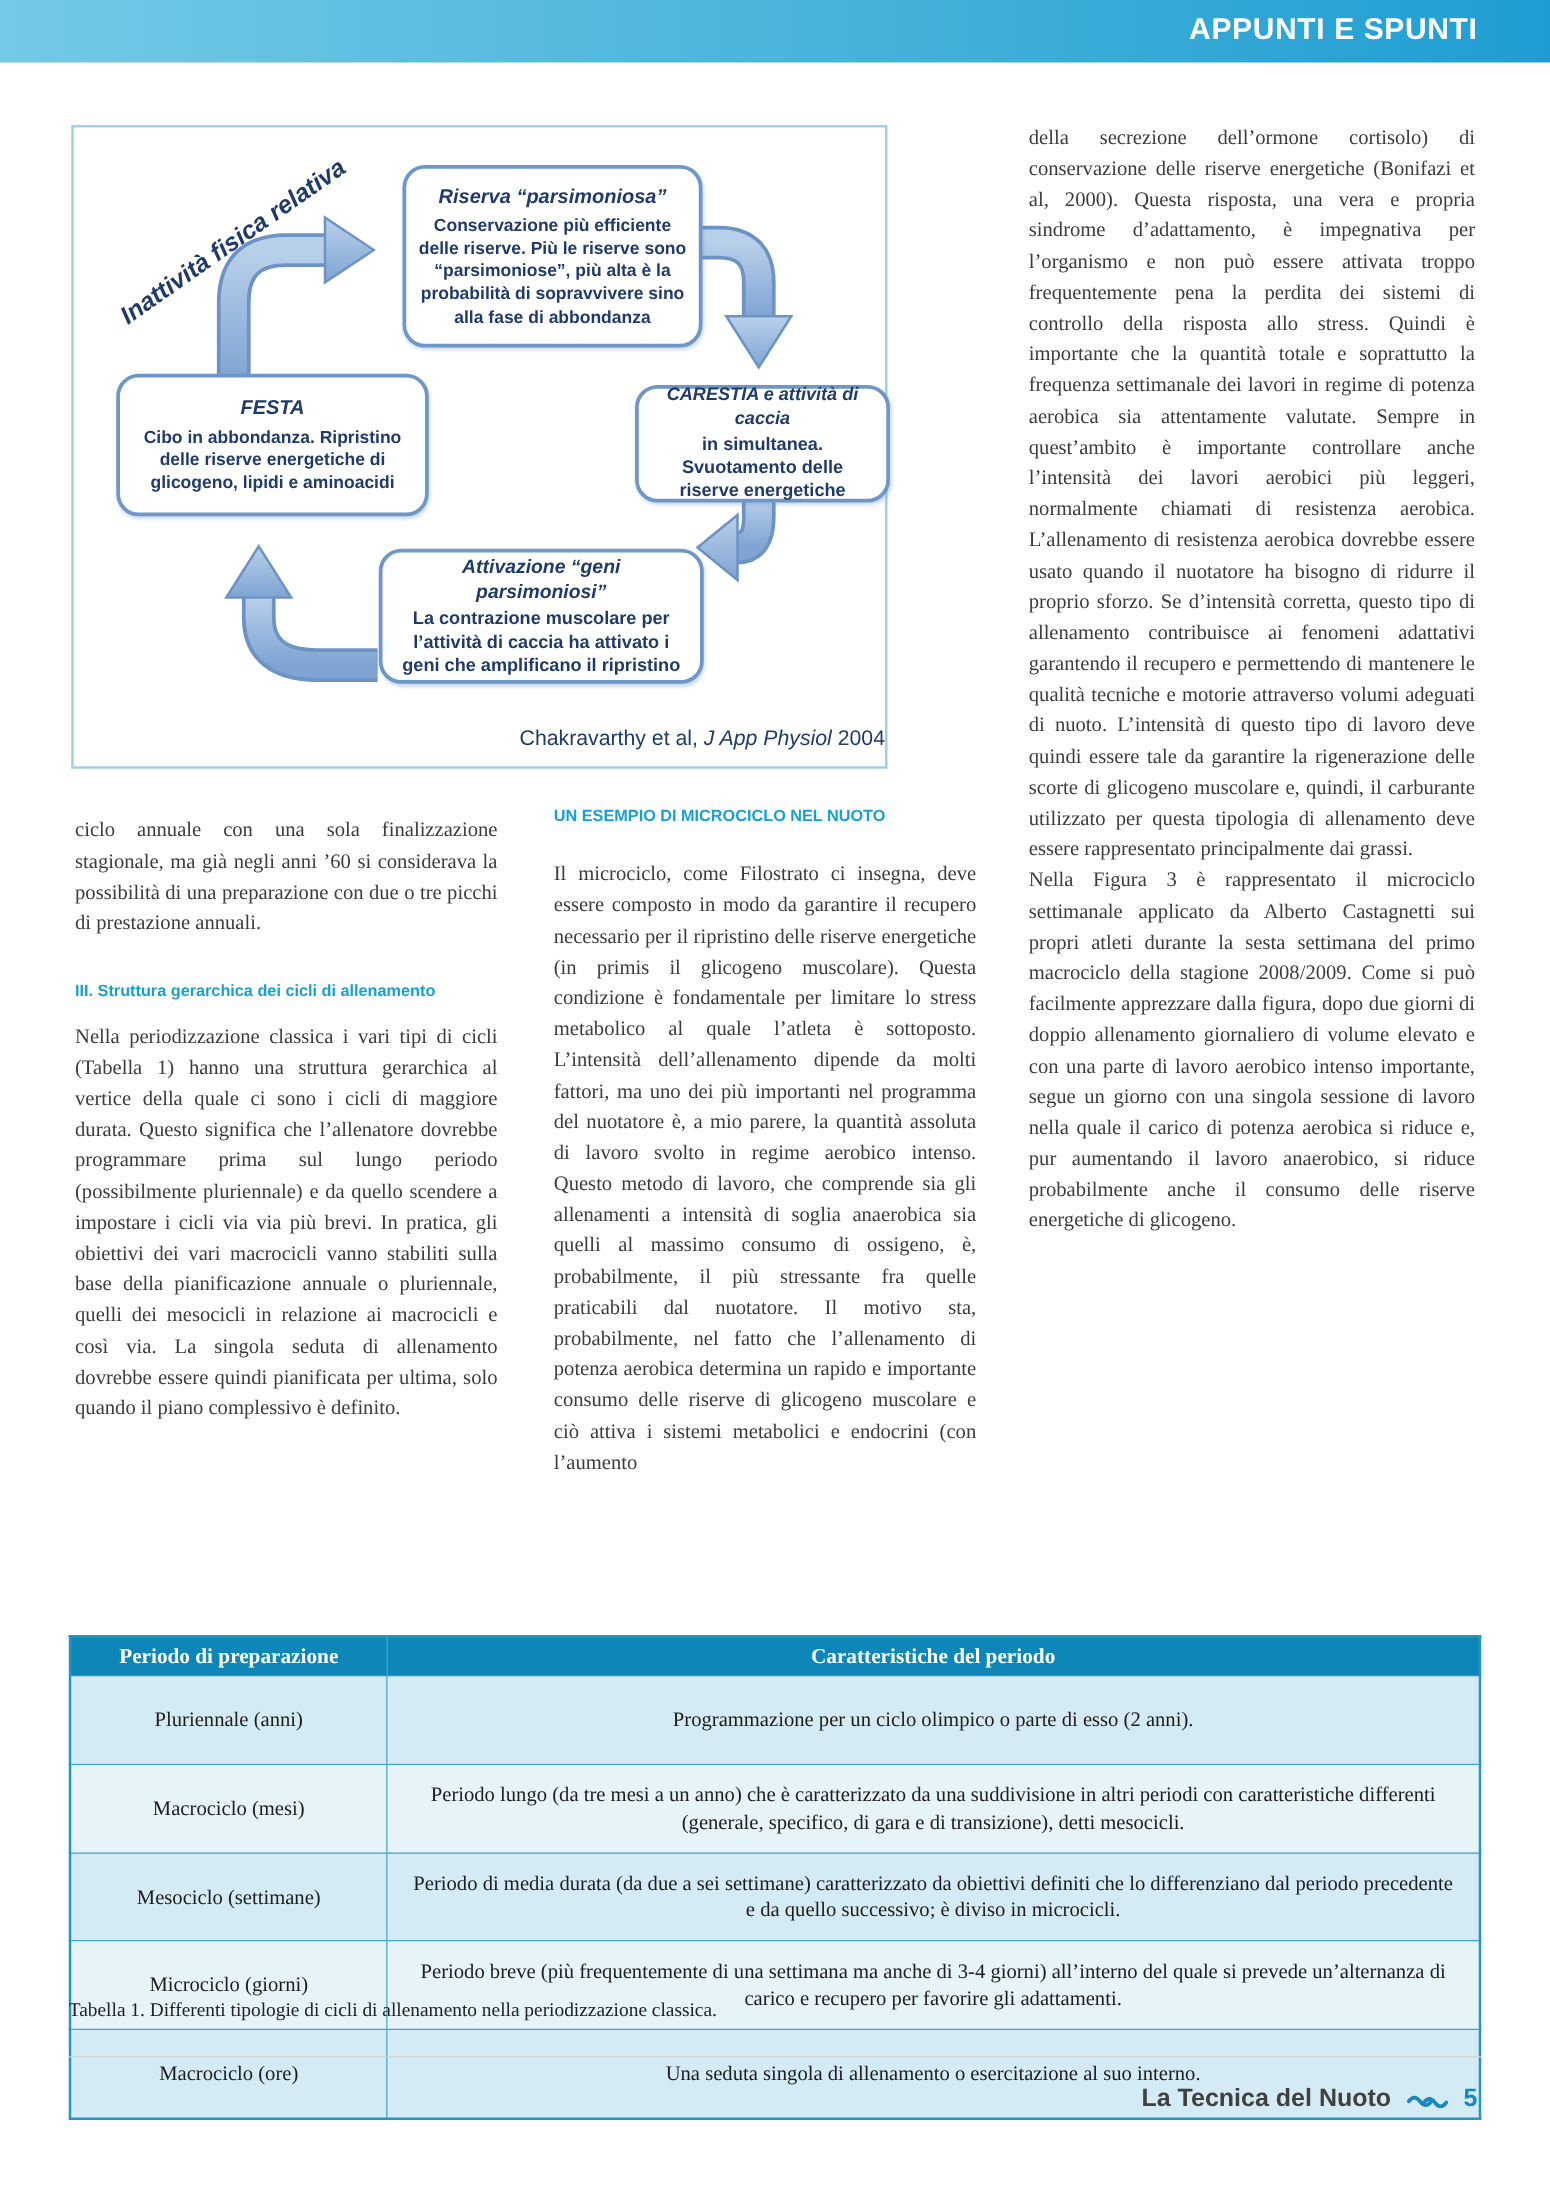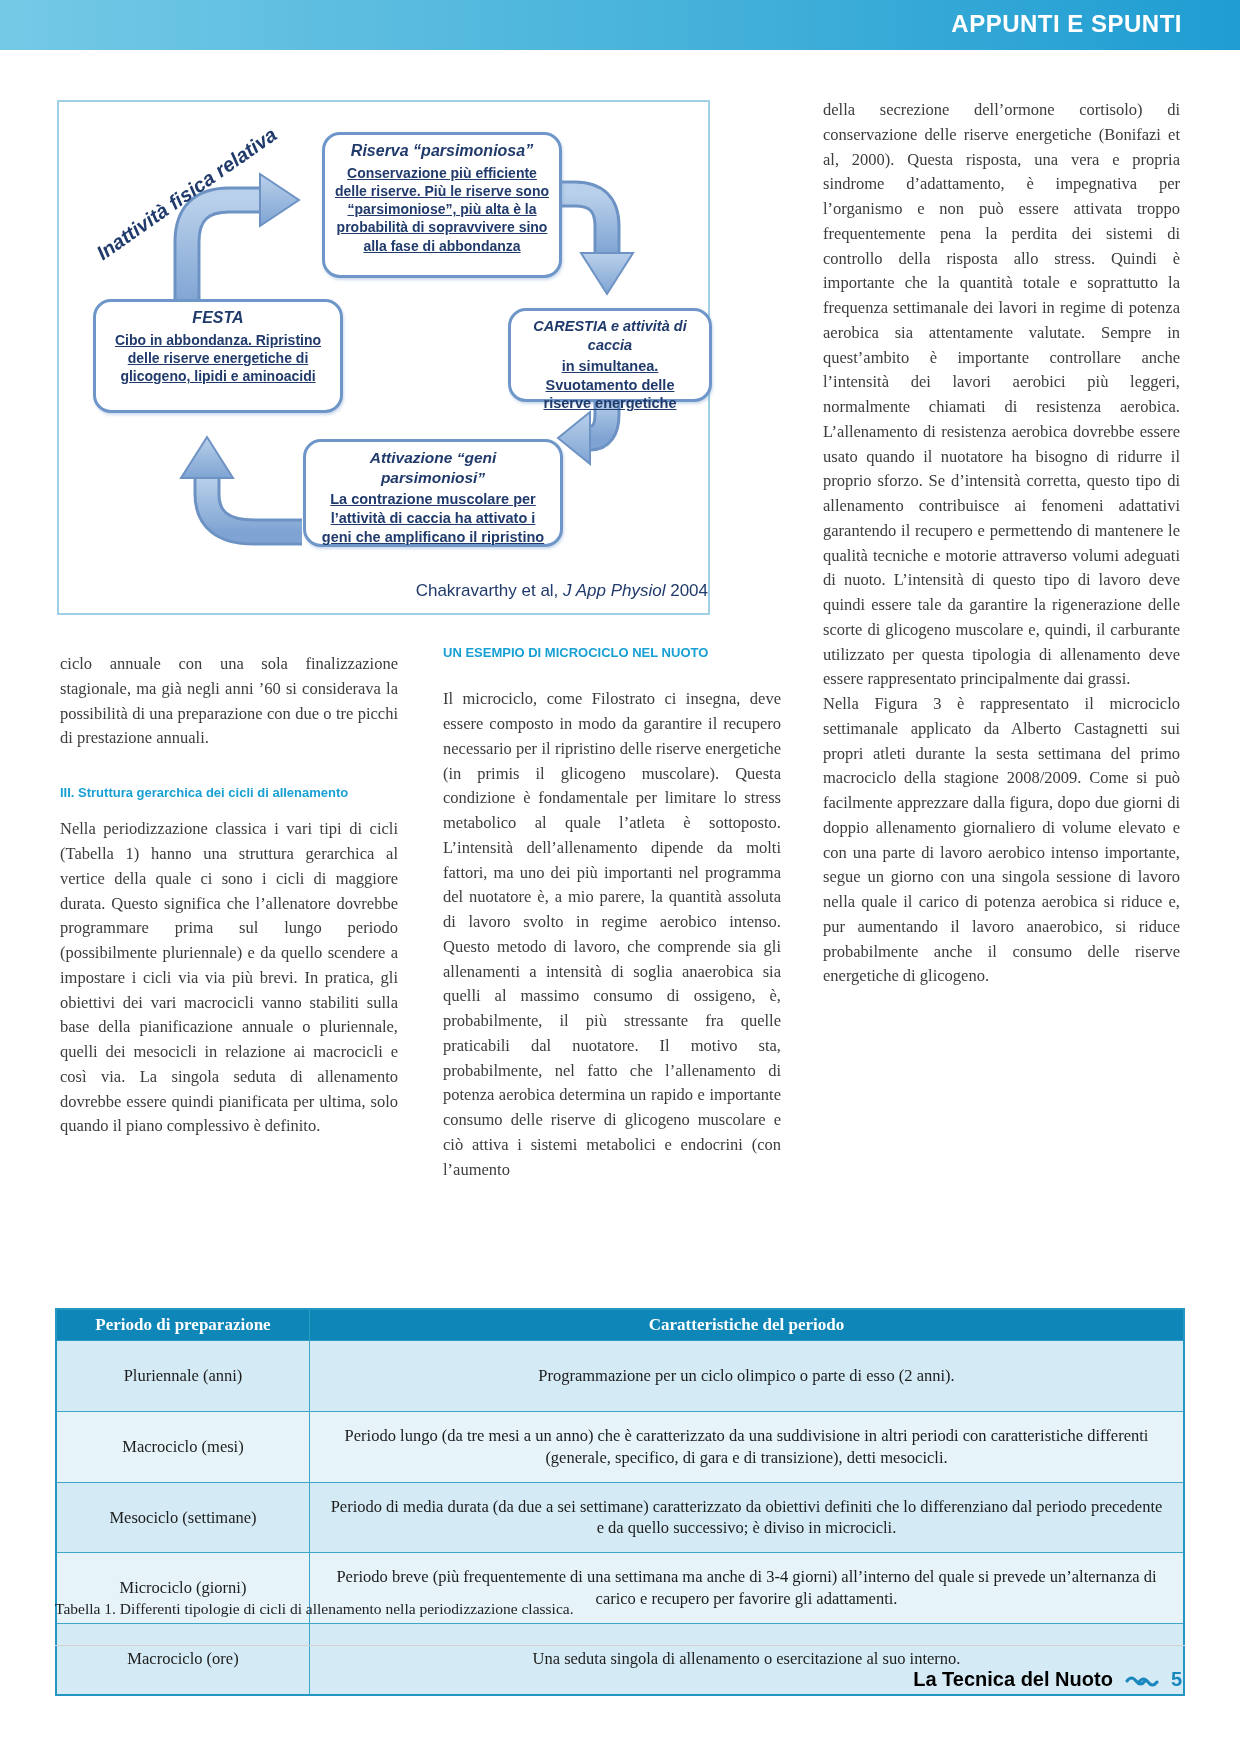--- a/index.html
+++ b/index.html
@@ -26,25 +26,25 @@
   .fig-rot-label{
     position:absolute;left:40px;top:142px;
     transform:rotate(-35deg);transform-origin:0 50%;
     font-family:"Liberation Sans",sans-serif;font-weight:bold;font-style:italic;
     font-size:20px;color:#203a6b;white-space:nowrap;
   }
   .fig-box{
     position:absolute;border:3px solid #6e96c8;border-radius:18px;background:#fff;
     color:#203a6b;font-family:"Liberation Sans",sans-serif;font-weight:bold;
     text-align:center;box-sizing:border-box;display:flex;flex-direction:column;
-    padding:6px 10px;line-height:1.3;
+    justify-content:center;padding:6px 10px;line-height:1.3;
     box-shadow:1px 2px 3px rgba(110,150,200,.35);
   }
   .fig-box .bx-title{font-style:italic;font-size:16px;margin-bottom:2px;}
-  .fig-box .bx-body{font-size:14px;text-decoration:underline;}
+  .fig-box .bx-body{font-size:14px;}
   .box-riserva{left:263px;top:30px;width:240px;height:146px;}
   .box-festa{left:34px;top:197px;width:250px;height:114px;}
   .box-carestia{left:449px;top:206px;width:204px;height:94px;}
   .box-carestia .bx-title{font-size:14.5px;}
   .box-carestia .bx-body,.box-attivazione .bx-body{font-size:14.5px;}
   .box-attivazione{left:244px;top:337px;width:260px;height:108px;}
   .box-attivazione .bx-title{font-size:15.5px;}
   .fig-citation{
     position:absolute;right:0;bottom:12px;color:#203a6b;
     font-family:"Liberation Sans",sans-serif;font-size:17px;
@@ -79,21 +79,21 @@
   .tbl tr.even td{background:#e6f3f9;}
   .tbl-caption{
     position:absolute;left:55px;top:1600px;font-size:15.5px;color:#222;
   }
   
   .footer-rule{position:absolute;left:55px;top:1645px;width:1130px;height:1px;background:#d2d2d2;}
   .footer{
     position:absolute;right:58px;top:1668px;display:flex;align-items:center;gap:12px;
     font-family:"Liberation Sans",sans-serif;font-weight:bold;font-size:20px;
   }
-  .footer .brand{color:#000000;}
+  .footer .brand{color:#404040;}
   .footer .pageno{color:#1787bf;}
 </style>
 </head>
 <body>
 
 <div class="topbar">
   <div class="topbar-title">APPUNTI E SPUNTI</div>
 </div>
 
 <div class="figure">

